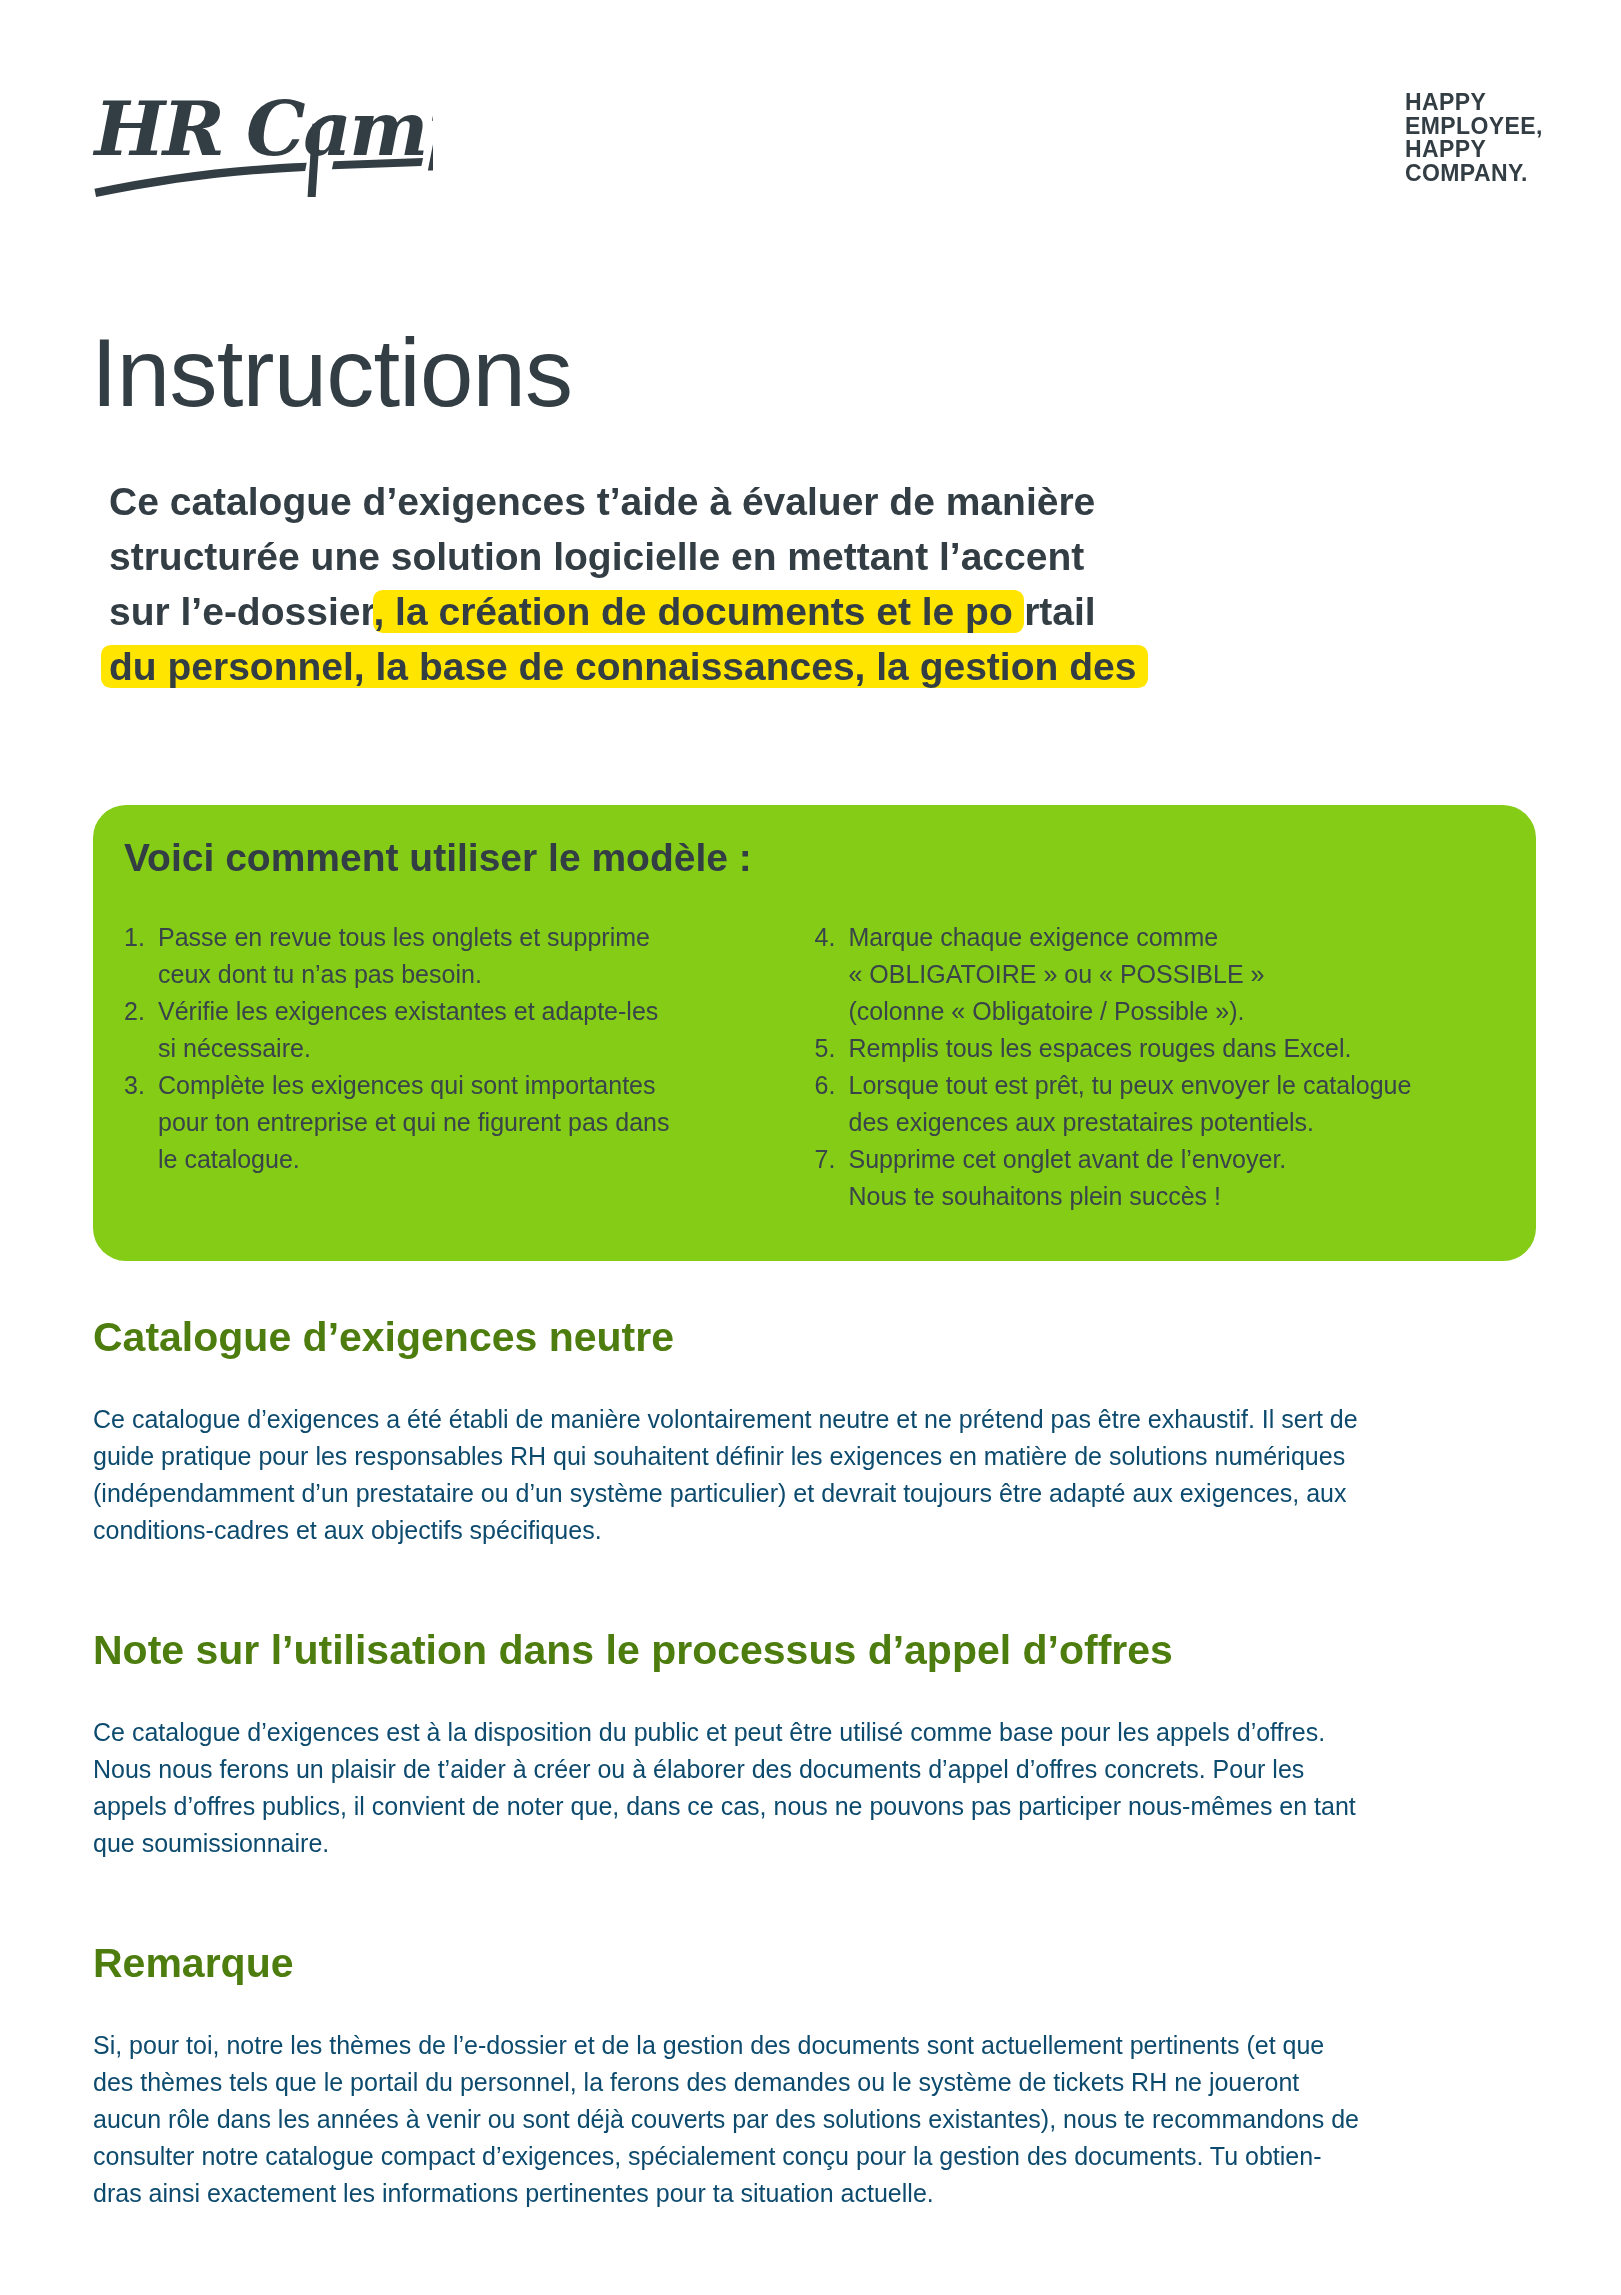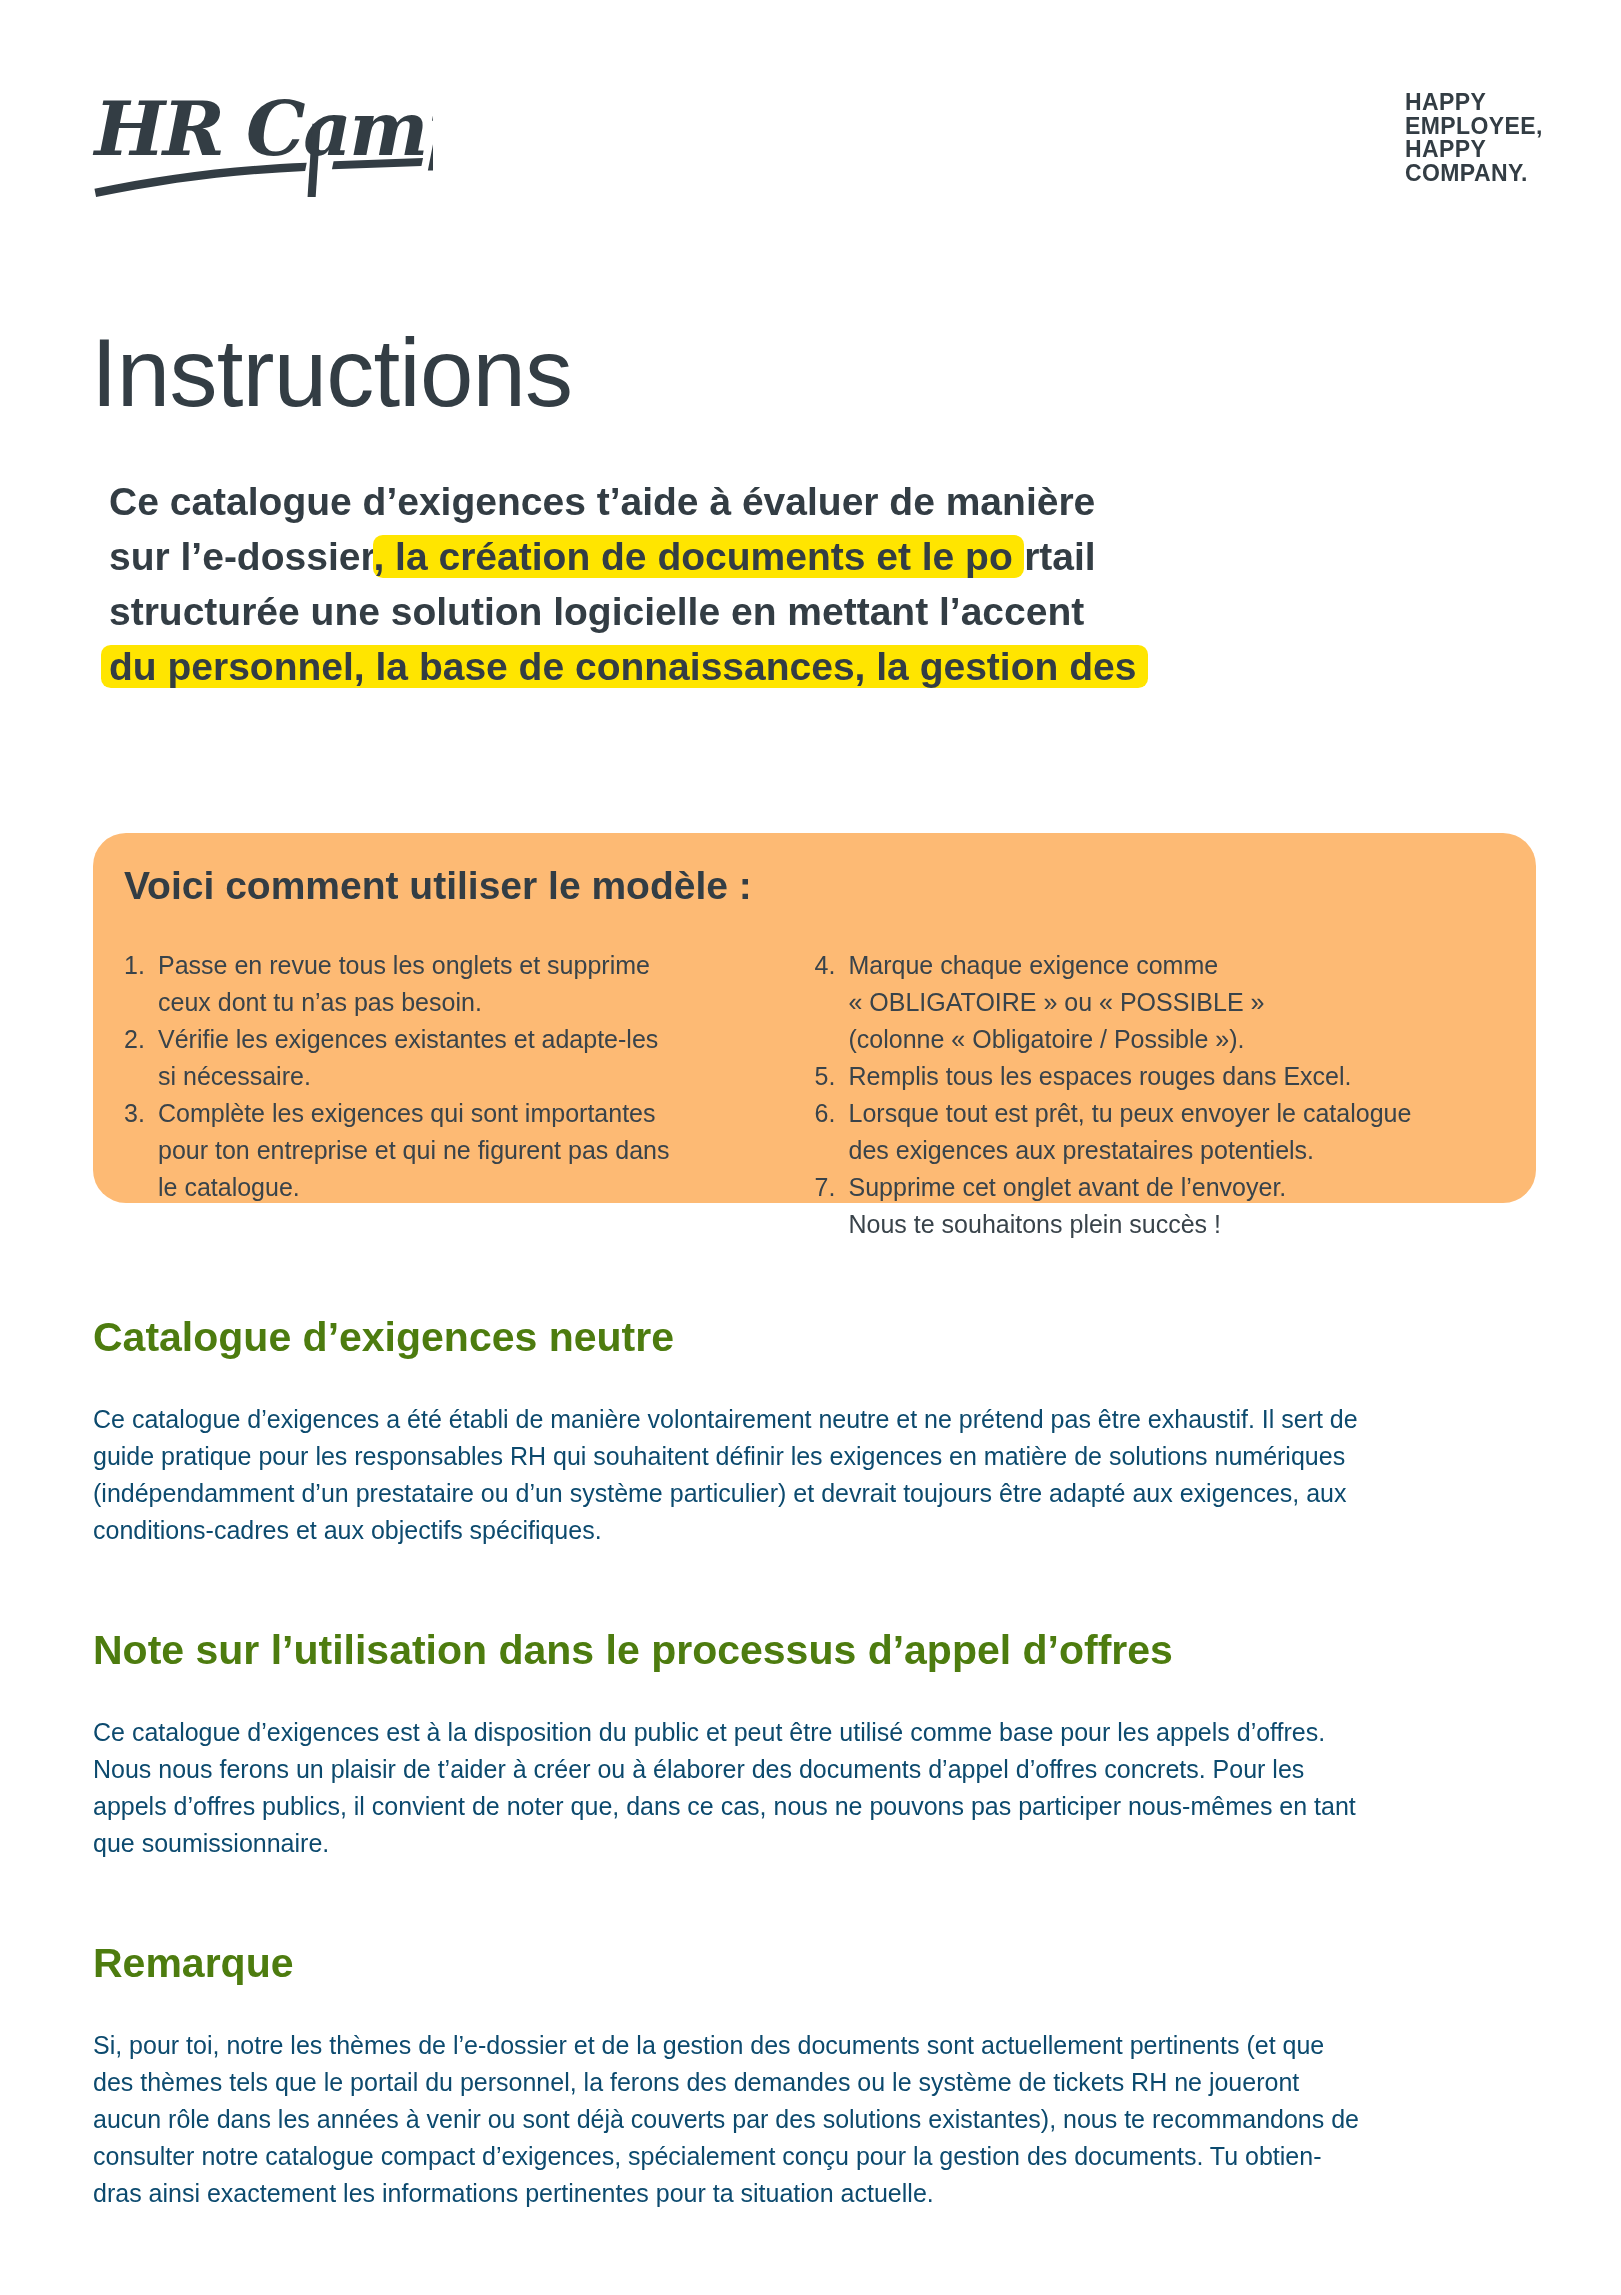--- a/index.html
+++ b/index.html
@@ -27,24 +27,23 @@
       font-size: 39px; font-weight: 700; line-height: 55px; color: #333d44;
     }
     .lead .line { display: block; white-space: nowrap; }
     .hl {
       background: #ffe500; border-radius: 9.8px; padding: 0 11.4px 0 0;
       -webkit-box-decoration-break: clone; box-decoration-break: clone;
     }
     .hl.first { padding-left: 0; }
     .hl.full { padding-left: 8.1px; margin-left: -8.1px; }
     .box {
-      position: absolute; left: 93px; top: 805px; width: 1443px; height: 370px;
-      background: #fdba74; border-radius: 33px; box-sizing: border-box;
+      position: absolute; left: 93px; top: 805px; width: 1443px; height: 456px;
+      background: #84cc16; border-radius: 33px; box-sizing: border-box;
       padding: 24.4px 31px;
-      margin-top: 28px;
     }
     .box-title {
       margin: 0; font-size: 39px; font-weight: 700; line-height: 57px; color: #333d44;
     }
     .cols { position: absolute; top: 114px; left: 31px; right: 31px; display: flex; }
     .col { width: 705px; }
     .col ol { margin: 0; padding: 0; list-style: none; }
     .col li {
       display: flex; font-size: 25px; line-height: 37px; color: #39434a;
     }
@@ -73,22 +72,22 @@
 </div>
 <div class="tagline">HAPPY
 EMPLOYEE,
 HAPPY
 COMPANY.</div>
 
 <h1 class="page-title">Instructions</h1>
 
 <p class="lead">
   <span class="line"><span>Ce catalogue d’exigences t’aide à évaluer de manière</span></span>
+  <span class="line"><span>structurée une solution logicielle en mettant l’accent</span></span>
   <span class="line"><span>sur l’e-dossier</span><span class="hl first">, la création de documents et le po</span><span>rtail</span></span>
-  <span class="line"><span>structurée une solution logicielle en mettant l’accent</span></span>
   <span class="line"><span class="hl full">du personnel, la base de connaissances, la gestion des</span></span>
 </p>
 
 <div class="box">
   <h2 class="box-title">Voici comment utiliser le modèle :</h2>
   <div class="cols">
     <div class="col">
       <ol>
         <li>
             <span class="num">1.</span>

